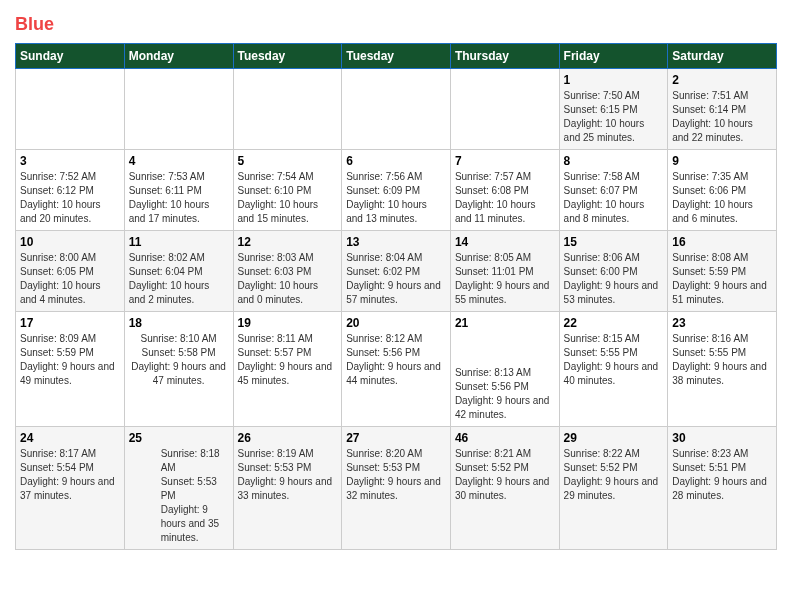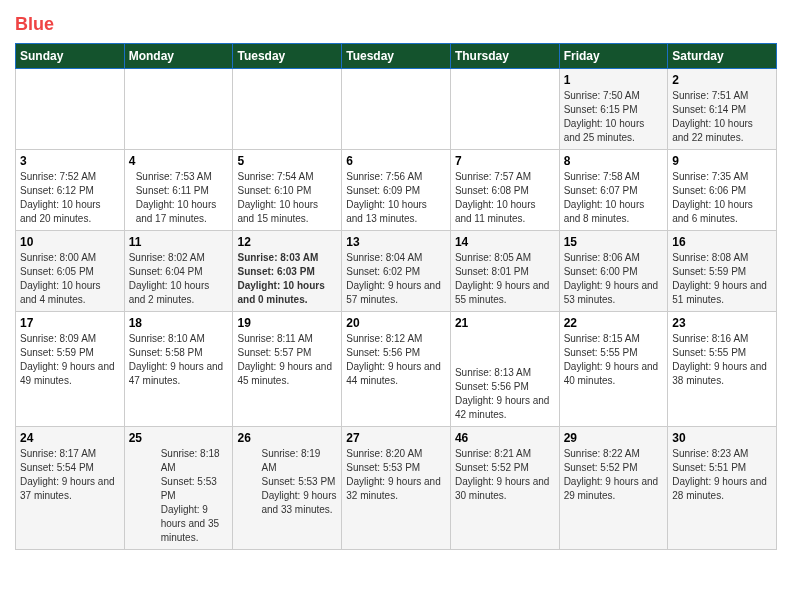--- a/index.html
+++ b/index.html
@@ -138,21 +138,21 @@
       </tr>
       <tr>
         <td>
           <span class="day-num">3</span>
           <div class="day-info" style="white-space: pre-line;">Sunrise: 7:52 AM
 Sunset: 6:12 PM
 Daylight: 10 hours and 20 minutes.</div>
         </td>
         <td>
           <span class="day-num">4</span>
-          <div class="day-info" style="white-space: pre-line; margin-left: 7px;">Sunrise: 7:53 AM
+          <div class="day-info" style="white-space: pre-line;">Sunrise: 7:53 AM
 Sunset: 6:11 PM
 Daylight: 10 hours and 17 minutes.</div>
         </td>
         <td>
           <span class="day-num">5</span>
           <div class="day-info" style="white-space: pre-line;">Sunrise: 7:54 AM
 Sunset: 6:10 PM
 Daylight: 10 hours and 15 minutes.</div>
         </td>
         <td>
@@ -188,34 +188,34 @@
 Daylight: 10 hours and 4 minutes.</div>
         </td>
         <td>
           <span class="day-num">11</span>
           <div class="day-info" style="white-space: pre-line;">Sunrise: 8:02 AM
 Sunset: 6:04 PM
 Daylight: 10 hours and 2 minutes.</div>
         </td>
         <td>
           <span class="day-num">12</span>
-          <div class="day-info" style="white-space: pre-line; font-weight: bold;">Sunrise: 8:03 AM
+          <div class="day-info" style="white-space: pre-line;">Sunrise: 8:03 AM
 Sunset: 6:03 PM
 Daylight: 10 hours and 0 minutes.</div>
         </td>
         <td>
           <span class="day-num">13</span>
           <div class="day-info" style="white-space: pre-line;">Sunrise: 8:04 AM
 Sunset: 6:02 PM
 Daylight: 9 hours and 57 minutes.</div>
         </td>
         <td>
           <span class="day-num">14</span>
           <div class="day-info" style="white-space: pre-line;">Sunrise: 8:05 AM
-Sunset: 8:01 PM
+Sunset: 11:01 PM
 Daylight: 9 hours and 55 minutes.</div>
         </td>
         <td>
           <span class="day-num">15</span>
           <div class="day-info" style="white-space: pre-line;">Sunrise: 8:06 AM
 Sunset: 6:00 PM
 Daylight: 9 hours and 53 minutes.</div>
         </td>
         <td>
           <span class="day-num">16</span>
@@ -226,21 +226,21 @@
       </tr>
       <tr>
         <td>
           <span class="day-num">17</span>
           <div class="day-info" style="white-space: pre-line;">Sunrise: 8:09 AM
 Sunset: 5:59 PM
 Daylight: 9 hours and 49 minutes.</div>
         </td>
         <td>
           <span class="day-num">18</span>
-          <div class="day-info" style="white-space: pre-line;">Sunrise: 8:10 AM
+          <div class="day-info" style="white-space: pre-line; text-align: center;">Sunrise: 8:10 AM
 Sunset: 5:58 PM
 Daylight: 9 hours and 47 minutes.</div>
         </td>
         <td>
           <span class="day-num">19</span>
           <div class="day-info" style="white-space: pre-line;">Sunrise: 8:11 AM
 Sunset: 5:57 PM
 Daylight: 9 hours and 45 minutes.</div>
         </td>
         <td>
@@ -276,21 +276,21 @@
 Daylight: 9 hours and 37 minutes.</div>
         </td>
         <td>
           <span class="day-num">25</span>
           <div class="day-info" style="white-space: pre-line; margin-left: 32px;">Sunrise: 8:18 AM
 Sunset: 5:53 PM
 Daylight: 9 hours and 35 minutes.</div>
         </td>
         <td>
           <span class="day-num">26</span>
-          <div class="day-info" style="white-space: pre-line; margin-left: 24px;">Sunrise: 8:19 AM
+          <div class="day-info" style="white-space: pre-line;">Sunrise: 8:19 AM
 Sunset: 5:53 PM
 Daylight: 9 hours and 33 minutes.</div>
         </td>
         <td>
           <span class="day-num">27</span>
           <div class="day-info" style="white-space: pre-line;">Sunrise: 8:20 AM
 Sunset: 5:53 PM
 Daylight: 9 hours and 32 minutes.</div>
         </td>
         <td>

